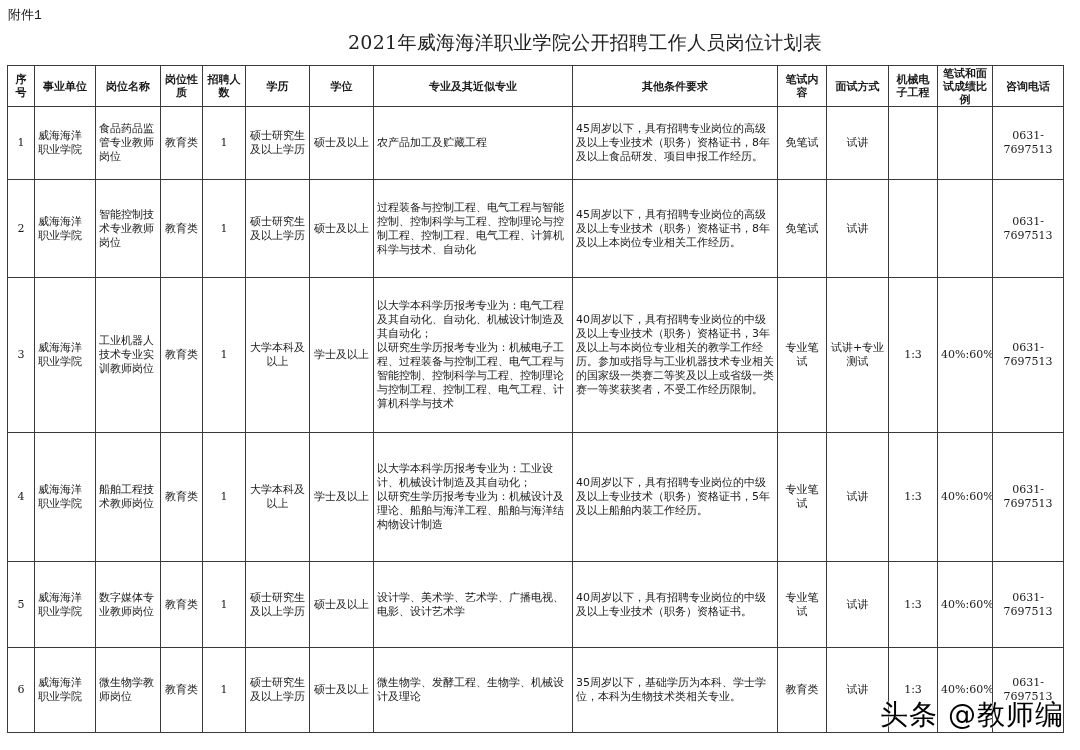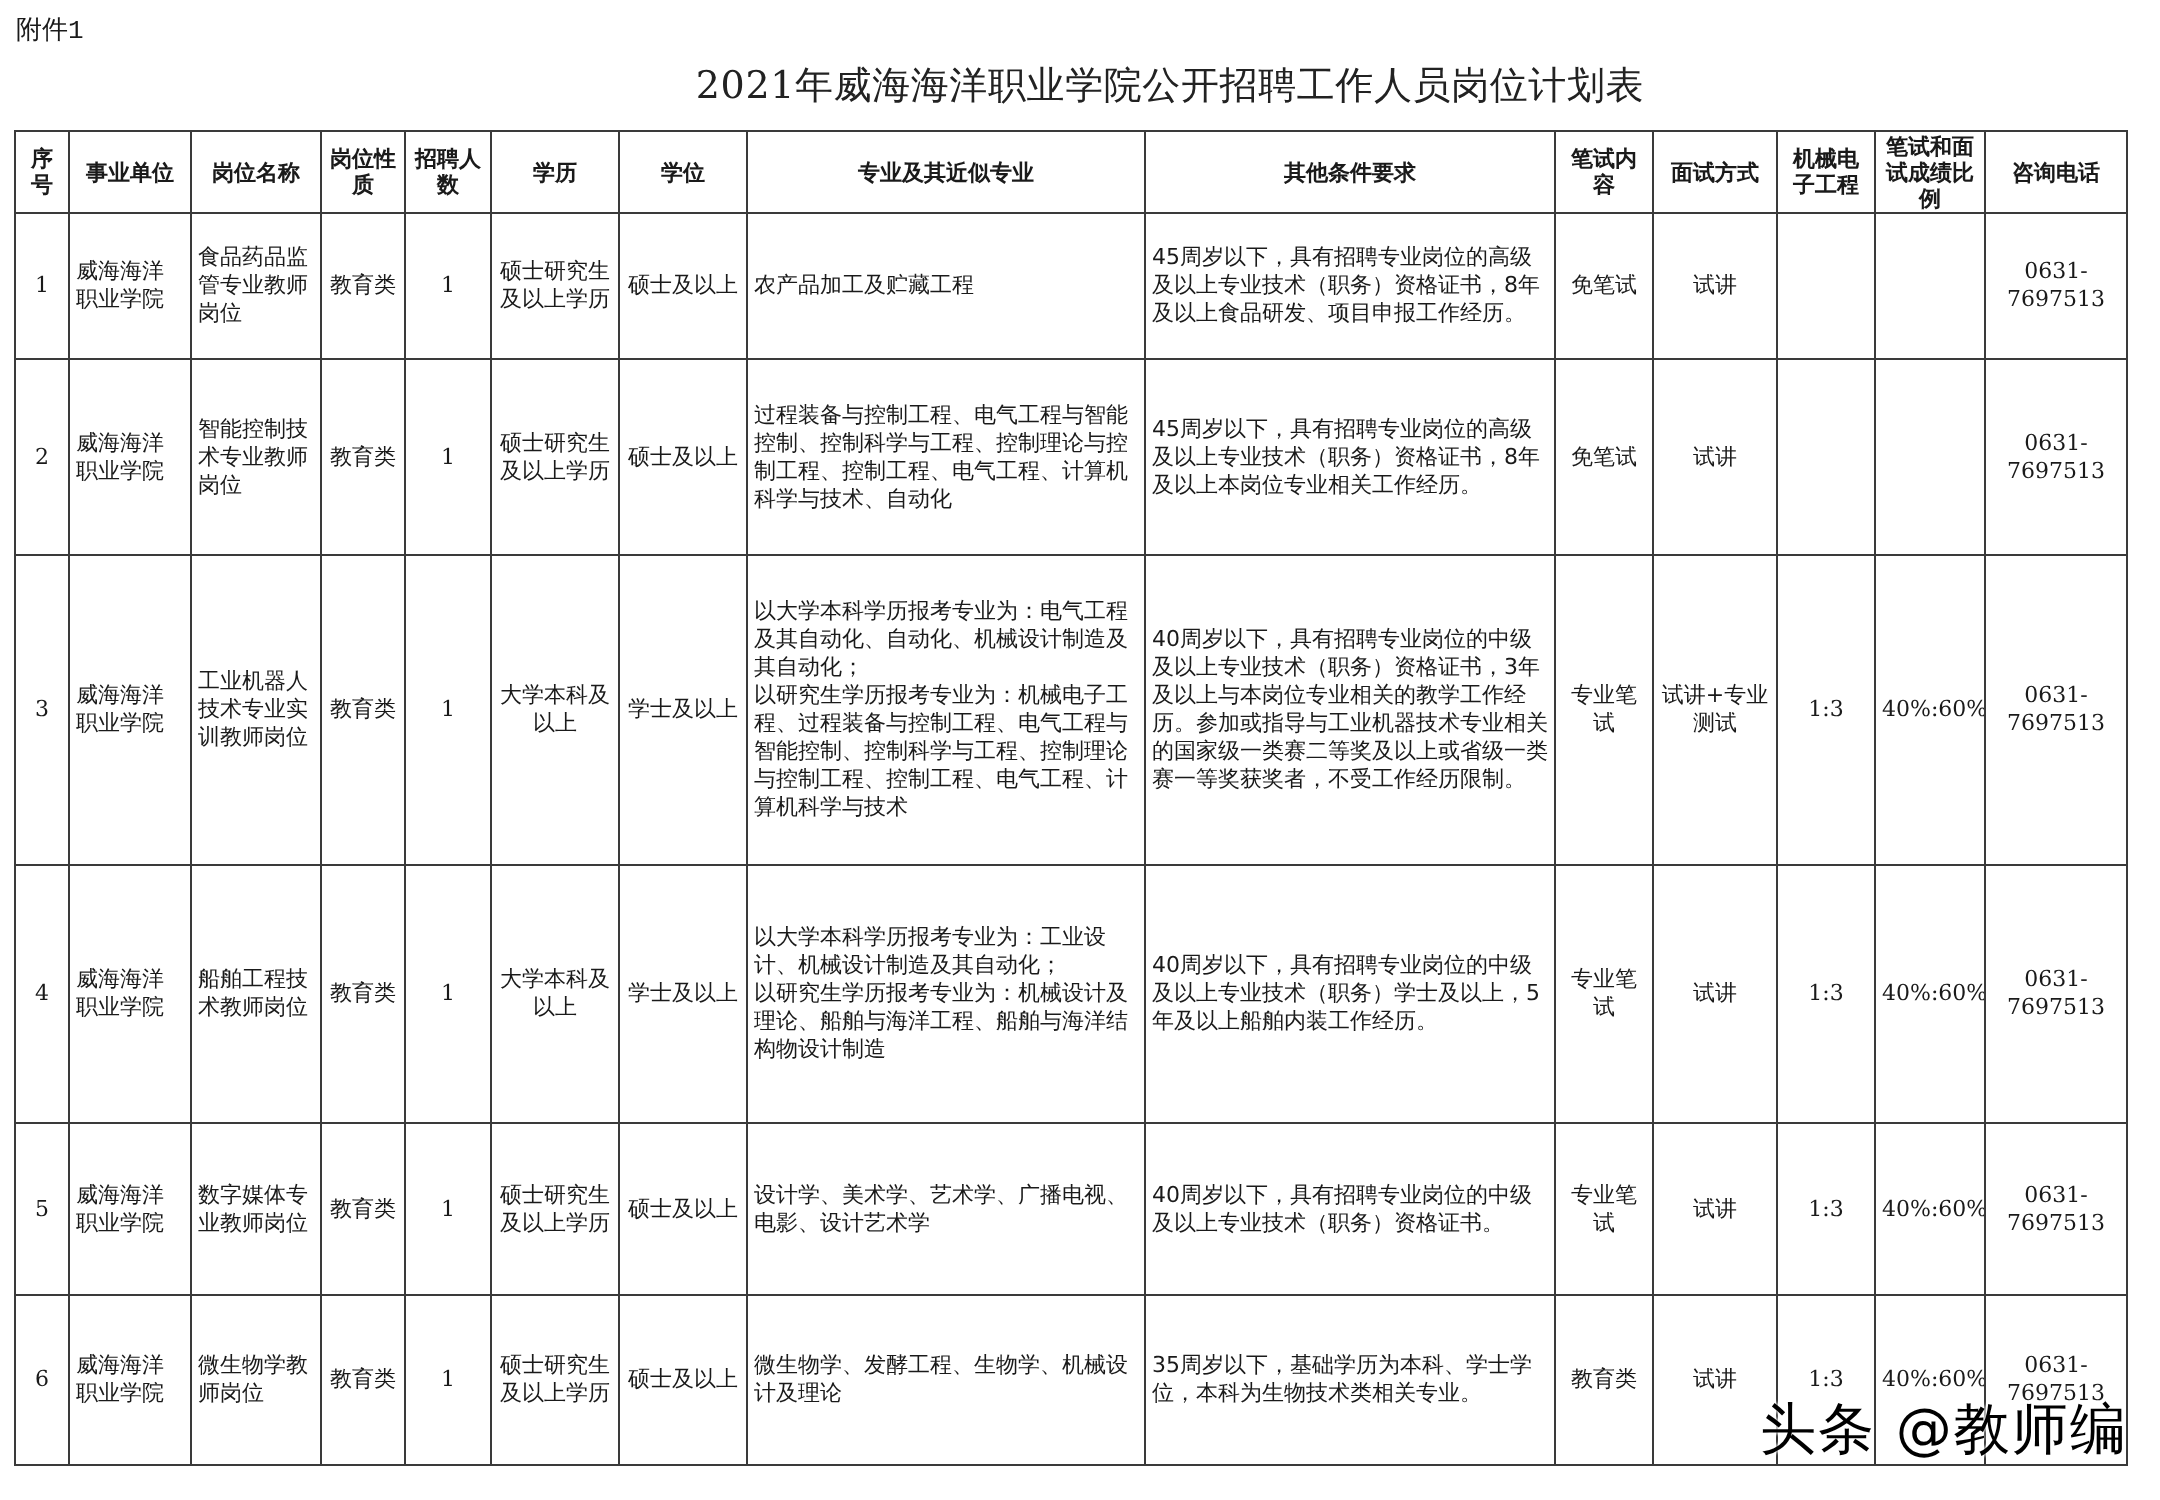--- a/index.html
+++ b/index.html
@@ -115,21 +115,21 @@
   </tr>
       <tr style="height: 129px;">
     <td class="c num">4</td>
     <td class="l">威海海洋职业学院</td>
     <td class="l">船舶工程技术教师岗位</td>
     <td class="c">教育类</td>
     <td class="c num">1</td>
     <td class="c">大学本科及以上</td>
     <td class="c">学士及以上</td>
     <td class="l">以大学本科学历报考专业为：工业设计、机械设计制造及其自动化；<br>以研究生学历报考专业为：机械设计及理论、船舶与海洋工程、船舶与海洋结构物设计制造</td>
-    <td class="l">40周岁以下，具有招聘专业岗位的中级及以上专业技术（职务）学士及以上，5年及以上船舶内装工作经历。</td>
+    <td class="l">40周岁以下，具有招聘专业岗位的中级及以上专业技术（职务）资格证书，5年及以上船舶内装工作经历。</td>
     <td class="c">专业笔试</td>
     <td class="c">试讲</td>
     <td class="c num">1:3</td>
     <td class="c num">40%:60%</td>
     <td class="c num">0631-7697513</td>
   </tr>
       <tr style="height: 86px;">
     <td class="c num">5</td>
     <td class="l">威海海洋职业学院</td>
     <td class="l">数字媒体专业教师岗位</td>

